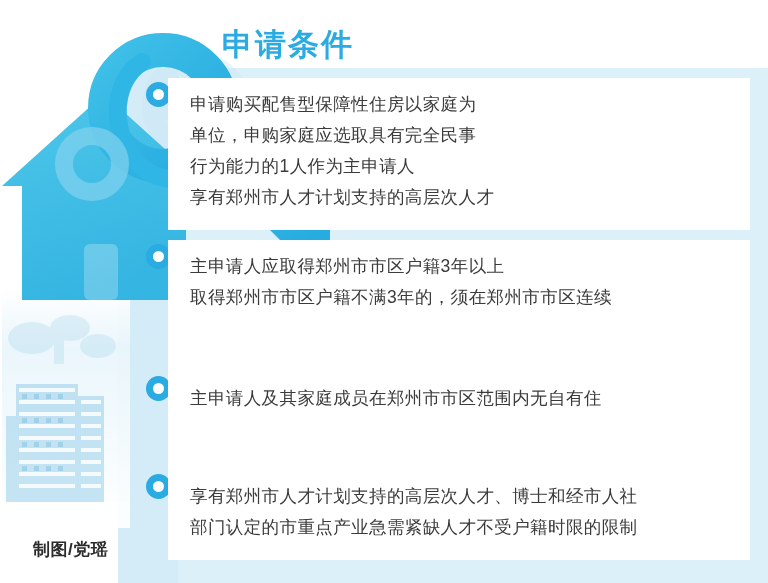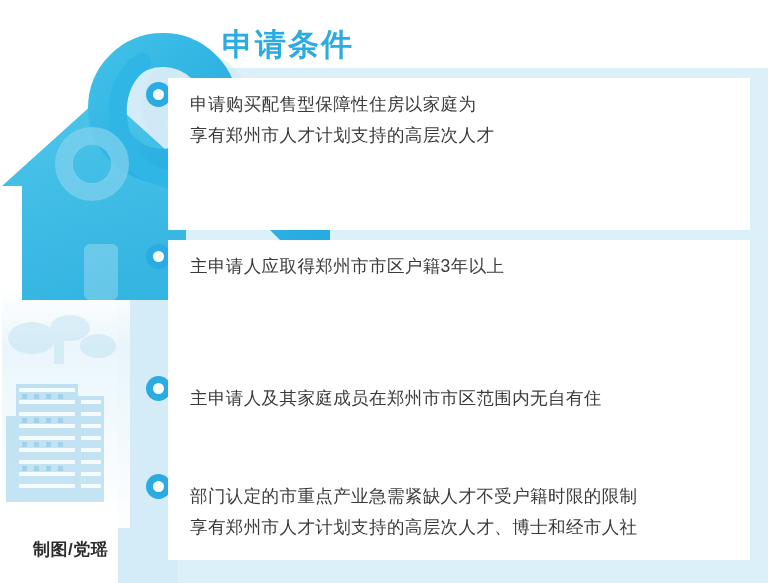--- a/index.html
+++ b/index.html
@@ -229,34 +229,37 @@
 
       <circle cx="92" cy="164" r="28" fill="none" stroke="#7fd0ee" stroke-width="18" opacity=".75"></circle>
     </g>
   </svg>
 
   <div class="title">申请条件</div>
 
   <div class="bullet" id="bullet-0"></div>
   <div class="card" id="card-0">
     <p>申请购买配售型保障性住房以家庭为</p>
+    <p>单位，申购家庭应选取具有完全民事</p>
+    <p>行为能力的1人作为主申请人</p>
     <p>享有郑州市人才计划支持的高层次人才</p>
   </div>
 
   <div class="bullet" id="bullet-1"></div>
   <div class="card" id="card-1">
     <p>主申请人应取得郑州市市区户籍3年以上</p>
+    <p>取得郑州市市区户籍不满3年的，须在郑州市市区连续</p>
   </div>
 
   <div class="bullet" id="bullet-2"></div>
   <div class="card" id="card-2">
     <p>主申请人及其家庭成员在郑州市市区范围内无自有住</p>
   </div>
 
   <div class="bullet" id="bullet-3"></div>
   <div class="card" id="card-3">
+    <p>享有郑州市人才计划支持的高层次人才、博士和经市人社</p>
     <p>部门认定的市重点产业急需紧缺人才不受户籍时限的限制</p>
-    <p>享有郑州市人才计划支持的高层次人才、博士和经市人社</p>
   </div>
 
   <div class="credit">制图/党瑶</div>
 
 </div>
 
 </body></html>

